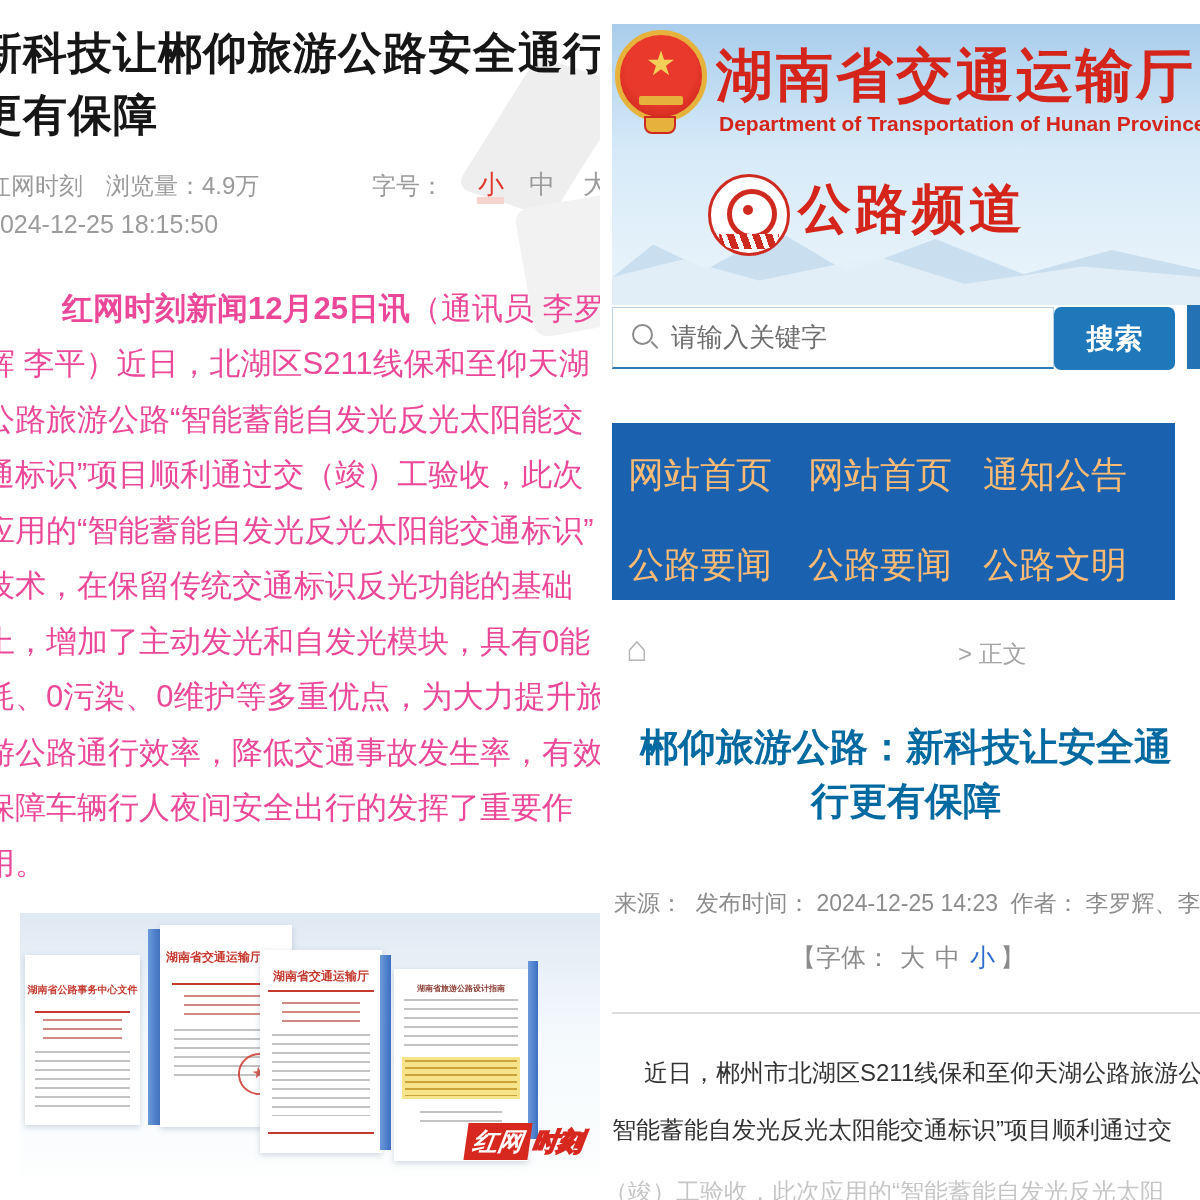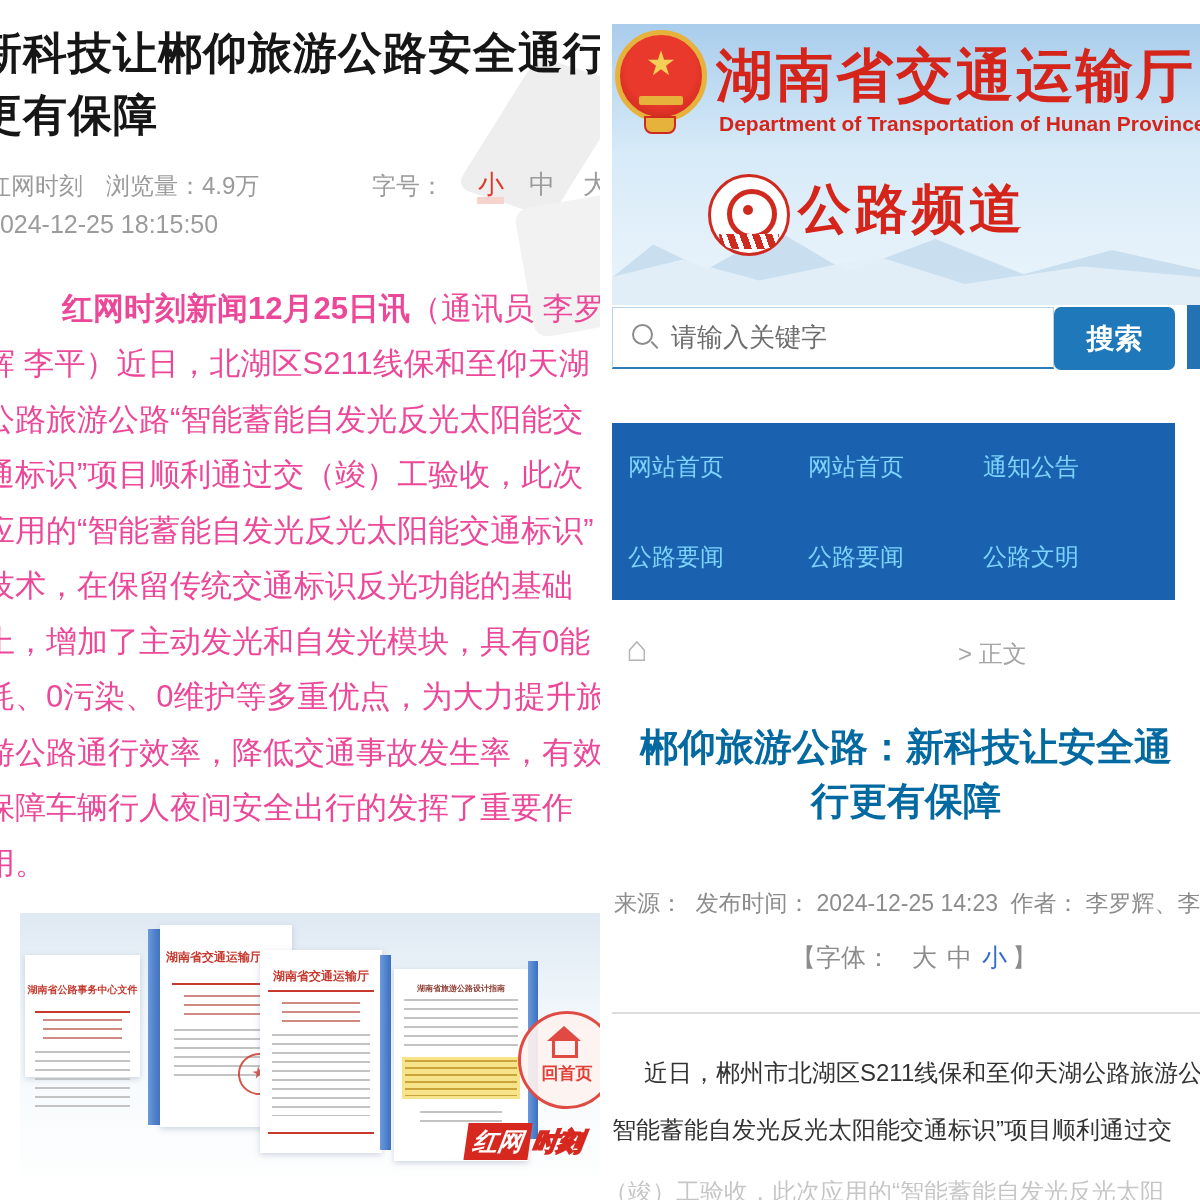--- a/index.html
+++ b/index.html
@@ -62,21 +62,21 @@
           border:1px solid #b9d2e5;border-bottom:2px solid #2d7ab8;padding:0 10px 0 58px;font-size:26px;color:#555;
           font-family:"Liberation Sans","DejaVu Sans",sans-serif;outline:none;}
   #sinput::placeholder{color:#6e6e6e;}
   .sicon-circle{position:absolute;left:20px;top:324px;width:17px;height:17px;border:2px solid #8c8c8c;border-radius:50%;}
   .sicon-handle{position:absolute;left:38px;top:344px;width:9px;height:2px;background:#8c8c8c;transform:rotate(45deg);}
   #sbtn{position:absolute;left:442px;top:307px;width:121px;height:63px;background:#1e78ba;color:#fff;
         font-size:28px;font-weight:bold;border:none;border-radius:7px;cursor:pointer;
         font-family:"Liberation Sans","DejaVu Sans",sans-serif;}
   .sliver{position:absolute;left:575px;top:305px;width:13px;height:64px;background:#2472b4;}
   #rnav{position:absolute;left:0;top:423px;width:563px;height:177px;background:#1a62b0;}
-  .nav-item{position:absolute;color:#7dd3fc;font-size:24px;white-space:nowrap;cursor:pointer;}
+  .nav-item{position:absolute;color:#fdba74;font-size:36px;white-space:nowrap;cursor:pointer;}
   .bc-house{position:absolute;left:14px;top:628px;font-size:36px;color:#b5b5b5;}
   .bct{position:absolute;left:58px;top:638px;font-size:24px;color:#8f8f8f;white-space:nowrap;}
   .bcc{position:absolute;left:346px;top:638px;font-size:24px;color:#a5a5a5;white-space:nowrap;}
   .rtitle{position:absolute;left:0;width:588px;text-align:center;font-size:38px;font-weight:bold;color:#0369a1;white-space:nowrap;}
   .rmeta{position:absolute;left:2px;top:888px;width:586px;font-size:23px;color:#8c8c8c;white-space:nowrap;}
   .rmeta span{margin-right:6px;}
   .rfont{position:absolute;left:0;top:941px;width:588px;text-align:center;font-size:25px;color:#8c8c8c;}
   .rfont span{margin:0 5px;cursor:pointer;}
   .font-active{color:#2e6bd0;}
   .rdiv{position:absolute;left:0;top:1012px;width:588px;height:2px;background:#dcdcdc;}
@@ -110,21 +110,21 @@
     <div class="lbl" style="top:510px;">应用的“智能蓄能自发光反光太阳能交通标识”</div>
     <div class="lbl" style="top:565px;">技术，在保留传统交通标识反光功能的基础</div>
     <div class="lbl" style="top:621px;">上，增加了主动发光和自发光模块，具有0能</div>
     <div class="lbl" style="top:676px;">耗、0污染、0维护等多重优点，为大力提升旅</div>
     <div class="lbl" style="top:732px;">游公路通行效率，降低交通事故发生率，有效</div>
     <div class="lbl" style="top:787px;">保障车辆行人夜间安全出行的发挥了重要作</div>
     <div class="lbl" style="top:843px;">用。</div>
 
     <div id="photo">
 
-      <div class="doc" style="left:5px;top:42px;width:115px;height:122px;">
+      <div class="doc" style="left:5px;top:42px;width:115px;height:170px;">
         <div class="doc-title" style="top:28px;font-size:10px;">湖南省公路事务中心文件</div>
         <div class="doc-rule" style="left:10px;right:10px;top:56px;"></div>
         <div class="doc-lines red" style="left:18px;right:18px;top:64px;height:24px;"></div>
         <div class="doc-lines" style="left:10px;right:10px;top:96px;height:62px;"></div>
       </div>
 
       <div class="spine" style="left:128px;top:16px;width:12px;height:196px;"></div>
       <div class="doc" style="left:140px;top:12px;width:132px;height:202px;">
         <div class="doc-title" style="top:24px;font-size:12px;">湖南省交通运输厅文件</div>
         <div class="doc-rule" style="left:12px;right:12px;top:58px;"></div>
@@ -145,25 +145,20 @@
       <div class="doc" style="left:374px;top:56px;width:134px;height:192px;">
         <div class="doc-title" style="top:14px;font-size:8px;color:#8a3b32;">湖南省旅游公路设计指南</div>
         <div class="doc-lines" style="left:10px;right:10px;top:30px;height:52px;"></div>
         <div class="hl" style="left:8px;right:8px;top:88px;height:42px;">
             <div class="hl-lines"></div>
           </div>
         <div class="doc-lines" style="left:26px;right:26px;top:142px;height:18px;"></div>
       </div>
       <div class="spine" style="left:508px;top:48px;width:10px;height:178px;"></div>
 
-      <div id="homebtn">
-        <div class="hb-roof"></div>
-        <div class="hb-body"></div>
-        <div class="hb-label">回首页</div>
-      </div>
 
       <div id="rednet-logo">
         <span class="logo-red">红网</span><span class="logo-outline">时刻</span>
       </div>
     </div>
   </div>
 
   <div id="right">
     <div id="rheader">
       <div class="mtn1"></div>
@@ -204,21 +199,21 @@
     <div class="rtitle" style="top:722px;">郴仰旅游公路：新科技让安全通</div>
     <div class="rtitle" style="top:776px;">行更有保障</div>
 
     <div class="rmeta">
       <span>来源：</span>
       <span>发布时间：</span><span>2024-12-25 14:23</span>
       <span>作者：</span><span>李罗辉、李平</span>
     </div>
 
     <div class="rfont">
-      <span style="margin:16px;">【字体：</span><span>大</span><span>中</span><span class="font-active">小</span><span style="margin:0;">】</span>
+      <span style="margin:4px;">【字体：</span><span>大</span><span>中</span><span class="font-active">小</span><span style="margin:0;">】</span>
     </div>
 
     <div class="rdiv"></div>
 
     <div class="rbl" style="left:32px;top:1057px;">近日，郴州市北湖区S211线保和至仰天湖公路旅游公路</div>
     <div class="rbl" style="left:-8px;top:1114px;">“智能蓄能自发光反光太阳能交通标识”项目顺利通过交</div>
     <div class="rbl" style="left:-8px;top:1176px;opacity:.28;">（竣）工验收，此次应用的“智能蓄能自发光反光太阳</div>
   </div>
 
 </div>

